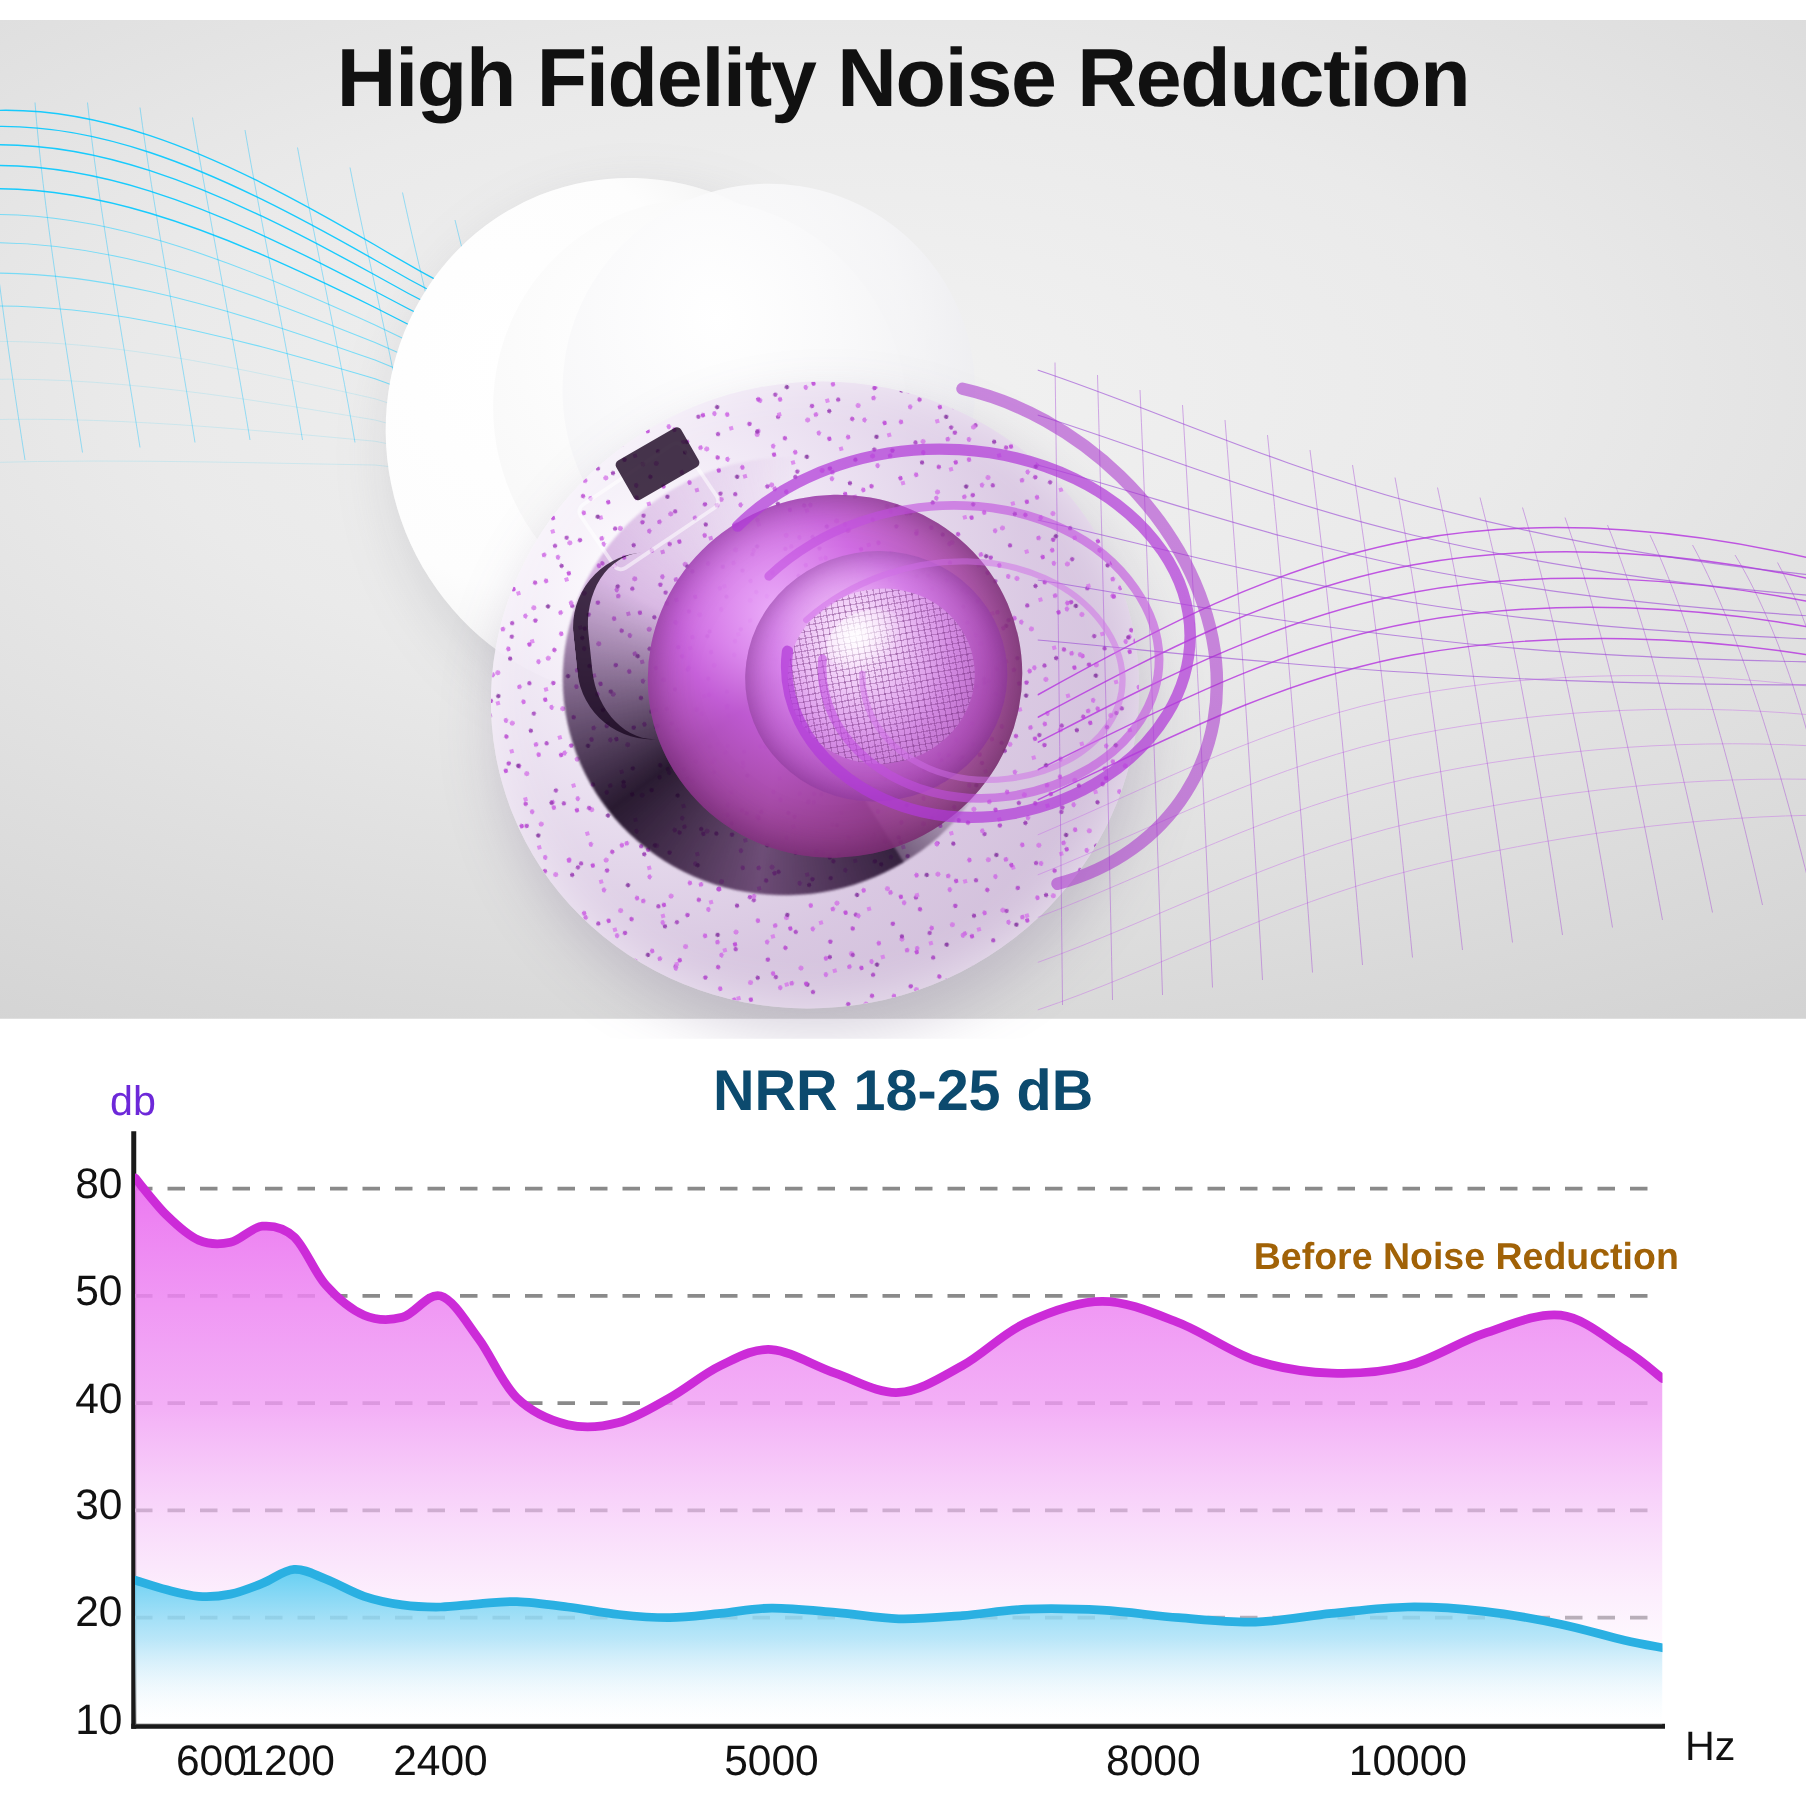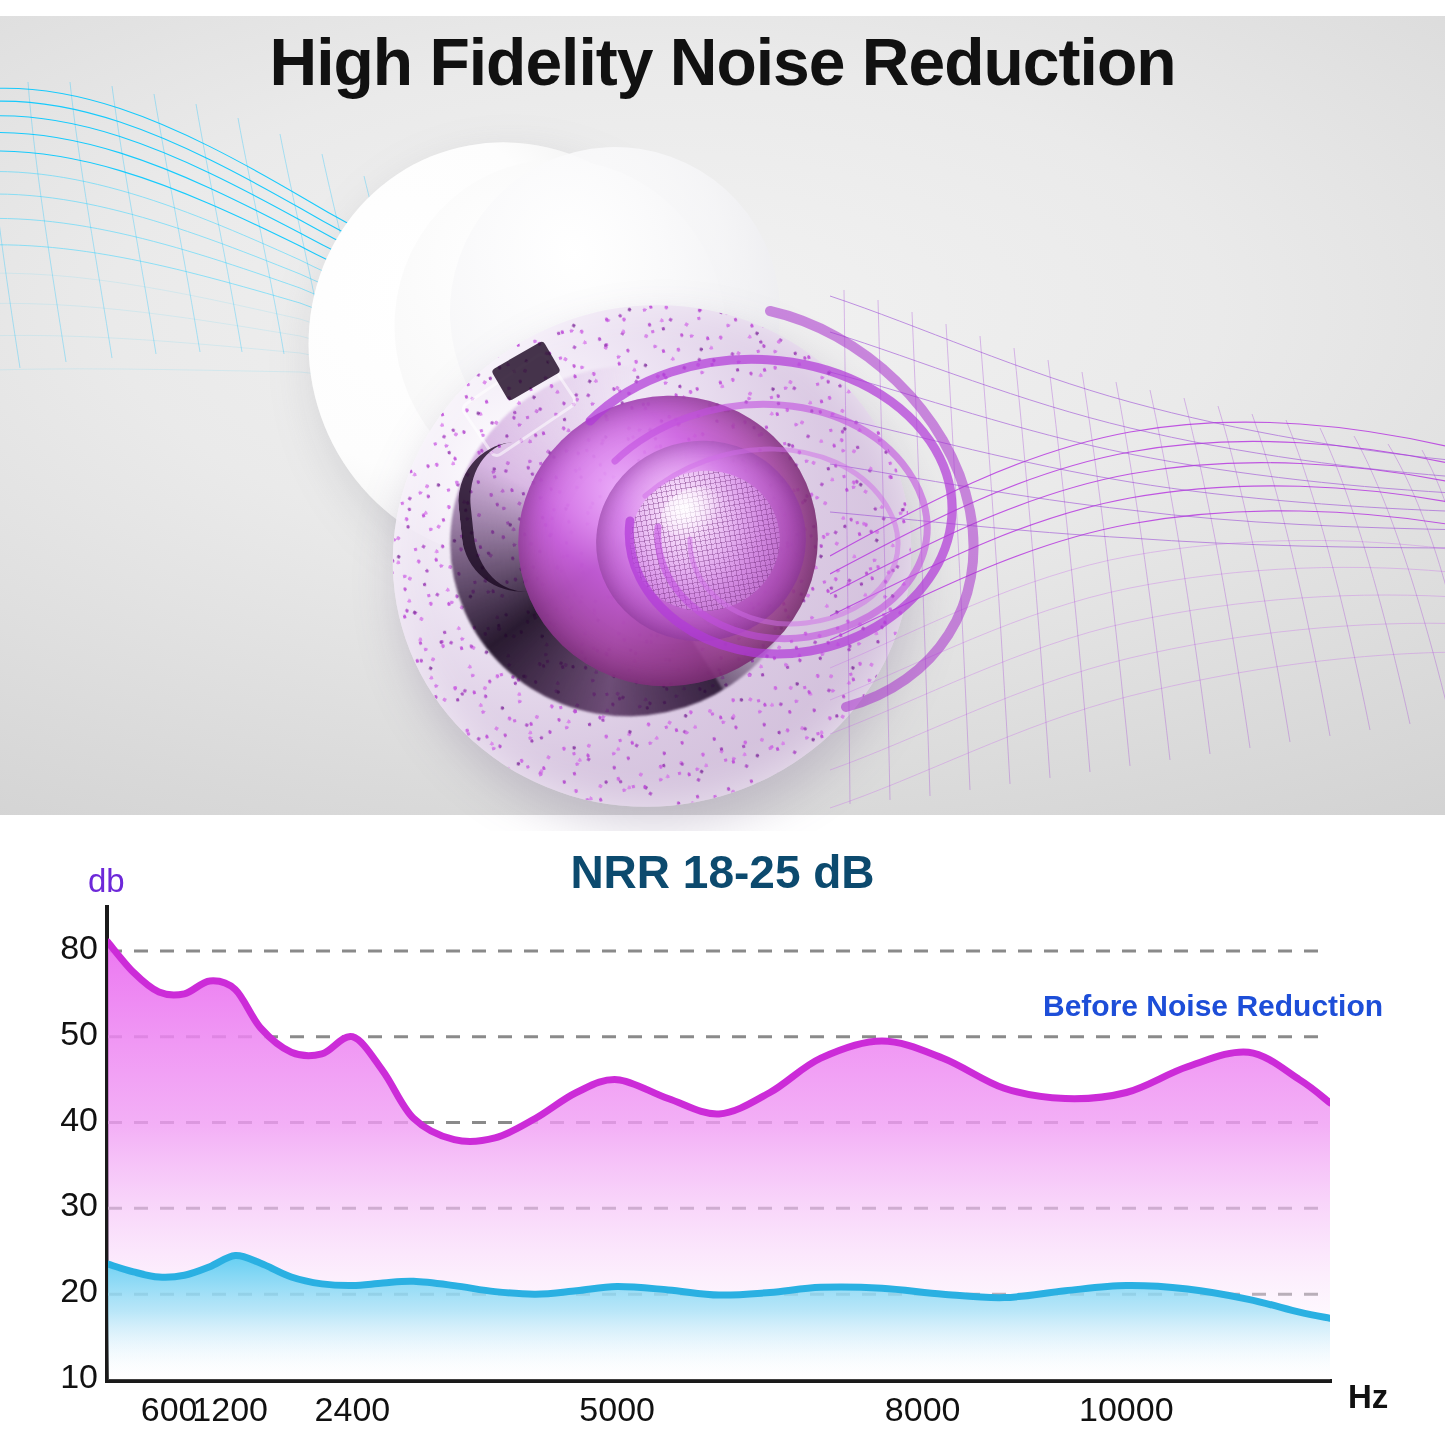--- a/index.html
+++ b/index.html
@@ -138,21 +138,21 @@
   #chart-title{
     position:absolute;left:0;top:30px;width:1445px;text-align:center;
     font-size:46px;font-weight:bold;color:#0c4a6e;white-space:nowrap;
   }
   #db-label{
     position:absolute;left:88px;top:862px;
     font-size:33px;color:#6d28d9;
   }
   #hz-label{
     position:absolute;left:1348px;top:1378px;
-    font-size:33px;color:#111;font-weight:bold;
+    font-size:33px;color:#111;
   }
   #plot{
     position:absolute;left:108px;top:908px;width:1222px;height:472px;
   }
   #plot-svg{position:absolute;left:0;top:0;width:1222px;height:472px;}
   .axis-line{position:absolute;background:#1a1a1a;}
   #axis-y{left:105px;top:905px;width:4px;height:478px;}
   #axis-x{left:105px;top:1379px;width:1227px;height:4px;}
 
   .ylab{
@@ -160,21 +160,21 @@
     font-size:34px;color:#111;
   }
   .xlab{
     position:absolute;width:180px;text-align:center;
     font-size:34px;color:#111;
   }
   .series-label{
     position:absolute;white-space:nowrap;
     font-size:30px;font-weight:bold;
   }
-  #label-before{left:1043px;top:989px;color:#1d4ed8;text-align:right;}
+  #label-before{left:1003px;top:989px;color:#a16207;text-align:right;}
   #label-after{left:1012px;top:1210px;color:#2ab0e2;}
 </style>
 </head>
 <body>
 
 <div id="page">
 
   <div id="hero">
 
     <div id="hero-title">High Fidelity Noise Reduction</div>

